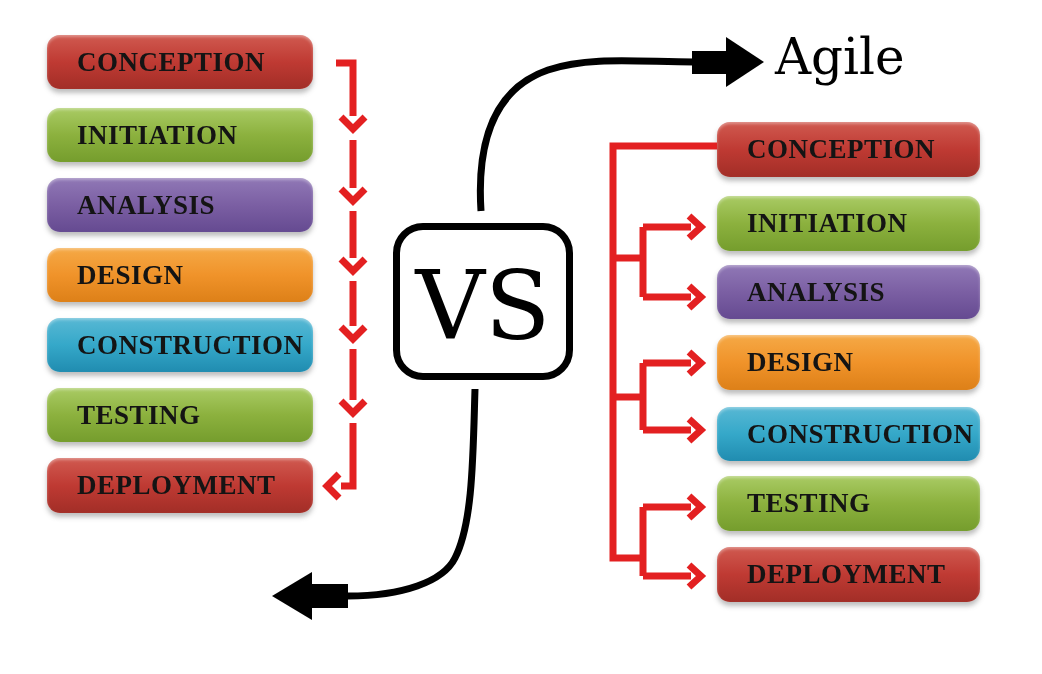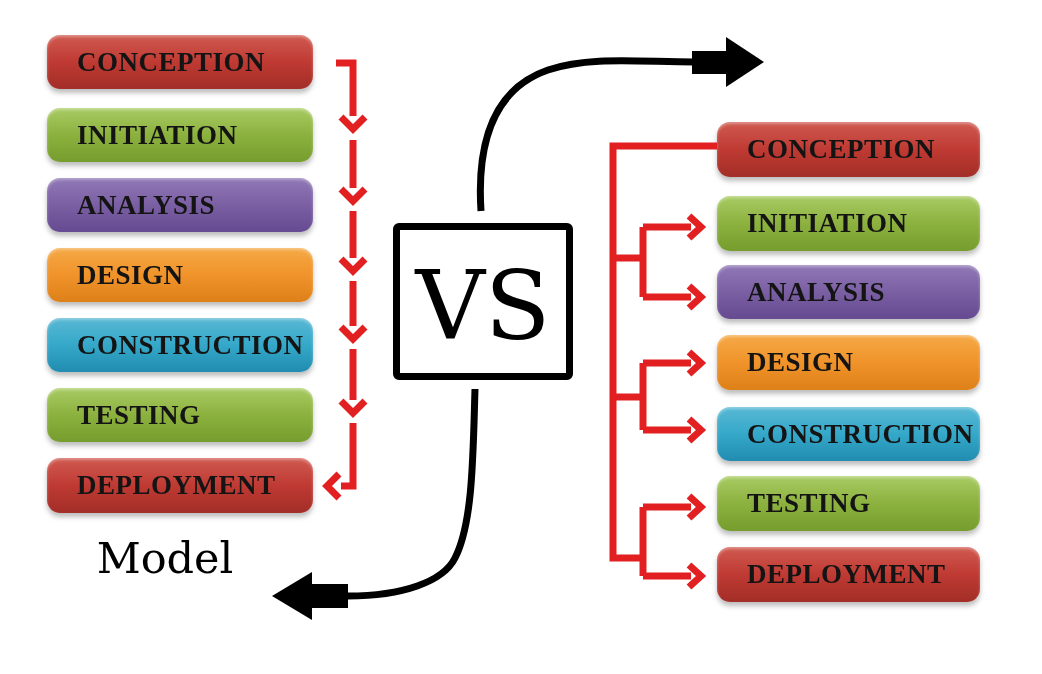--- a/index.html
+++ b/index.html
@@ -58,21 +58,21 @@
   .ag-6 { left: 717px; top: 547px; width: 263px; height: 55px; }
 
   
   .vs-box {
     position: absolute;
     left: 393px;
     top: 223px;
     width: 180px;
     height: 157px;
     border: 7px solid #000000;
-    border-radius: 6px;
+    border-radius: 30px;
     box-sizing: border-box;
     display: flex;
     align-items: center;
     justify-content: center;
     background: #ffffff;
   }
   .vs-text {
     font-family: "DejaVu Serif", serif;
     font-size: 96px;
     color: #000000;
@@ -158,22 +158,22 @@
     <span class="stage-label">TESTING</span>
   </div>
   <div class="stage c-red ag-6">
     <span class="stage-label">DEPLOYMENT</span>
   </div>
 
   <div class="vs-box">
     <span class="vs-text">VS</span>
   </div>
 
+  <div class="agile-title">Agile</div>
   <div class="waterfall-title">
-    <div>Model</div>
   </div>
 
   <svg class="connector-layer" viewBox="0 0 1042 674" xmlns="http://www.w3.org/2000/svg">
 
     <g stroke="#e32021" stroke-width="7" fill="none">
       <path d="M336,63 L353,63 L353,116"></path>
       <polyline points="341,117 353,129 365,117"></polyline>
       <path d="M353,140 L353,188"></path>
       <polyline points="341,189 353,201 365,189"></polyline>
       <path d="M353,211 L353,258"></path>

